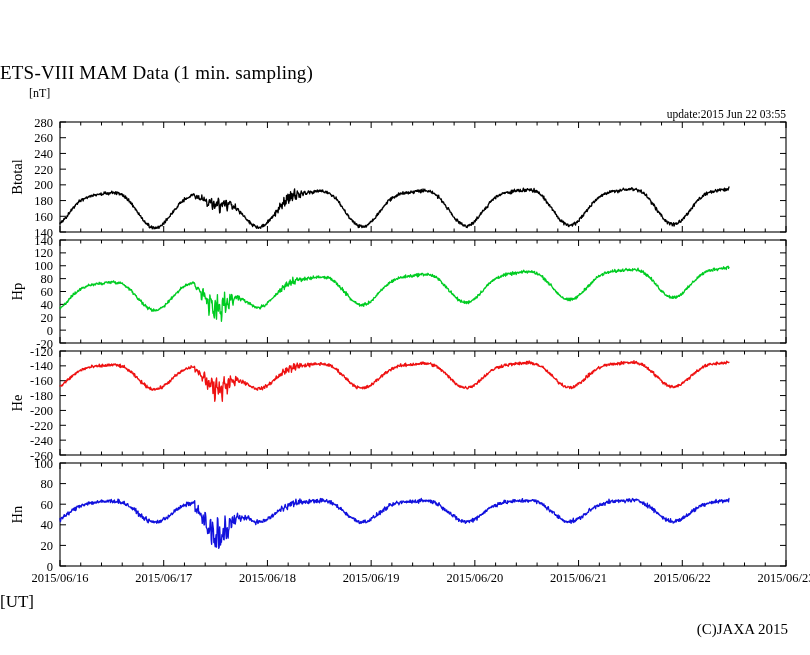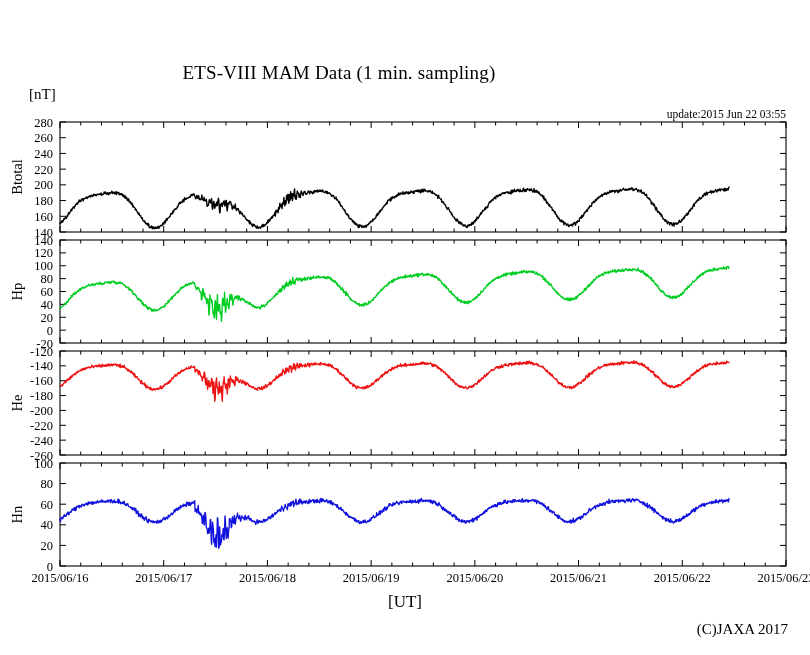--- a/index.html
+++ b/index.html
@@ -6,35 +6,34 @@
   body{
     width:810px;height:655px;
     background:#ffffff;
     font-family:"Liberation Serif", serif;
     color:#000;
     position:relative;
     overflow:hidden;
   }
   #plot-root{position:absolute;left:0;top:0;width:810px;height:655px;}
   .ttl{
-    position:absolute;width:654px;text-align:center;top:62px;
+    position:absolute;width:654px;text-align:left;top:62px;
     font-size:19px;font-family:"Liberation Serif",serif;color:#000;
     letter-spacing:0.2px;
-    padding-left:12px;
   }
   .unit-label{
-    position:absolute;left:29px;top:86px;font-size:15px;
+    position:absolute;left:29px;top:86px;font-size:12px;
     font-family:"Liberation Serif",serif;
   }
   .update-label{
     position:absolute;right:24px;top:108px;font-size:11.5px;
     font-family:"Liberation Serif",serif;
   }
   .xaxis-title{
-    position:absolute;width:810px;text-align:center;top:592px;
+    position:absolute;width:810px;text-align:left;top:592px;
     font-size:17px;font-family:"Liberation Serif",serif;
   }
   .copyright{
     position:absolute;right:22px;top:621px;font-size:15px;
     font-family:"Liberation Serif",serif;
   }
   svg{display:block;}
   text{font-family:"Liberation Serif",serif;}
 </style>
 </head>
@@ -451,14 +450,14 @@
         <text x="163.71428571428572" y="582" text-anchor="middle" font-size="12.5" fill="#000">2015/06/17</text>
         <text x="267.42857142857144" y="582" text-anchor="middle" font-size="12.5" fill="#000">2015/06/18</text>
         <text x="371.1428571428571" y="582" text-anchor="middle" font-size="12.5" fill="#000">2015/06/19</text>
         <text x="474.85714285714283" y="582" text-anchor="middle" font-size="12.5" fill="#000">2015/06/20</text>
         <text x="578.5714285714286" y="582" text-anchor="middle" font-size="12.5" fill="#000">2015/06/21</text>
         <text x="682.2857142857142" y="582" text-anchor="middle" font-size="12.5" fill="#000">2015/06/22</text>
         <text x="786" y="582" text-anchor="middle" font-size="12.5" fill="#000">2015/06/23</text>
       </g>
     </svg>
   <div class="xaxis-title">[UT]</div>
-  <div class="copyright">(C)JAXA 2017</div>
+  <div class="copyright">(C)JAXA 2015</div>
 </div>
 
 </body></html>

